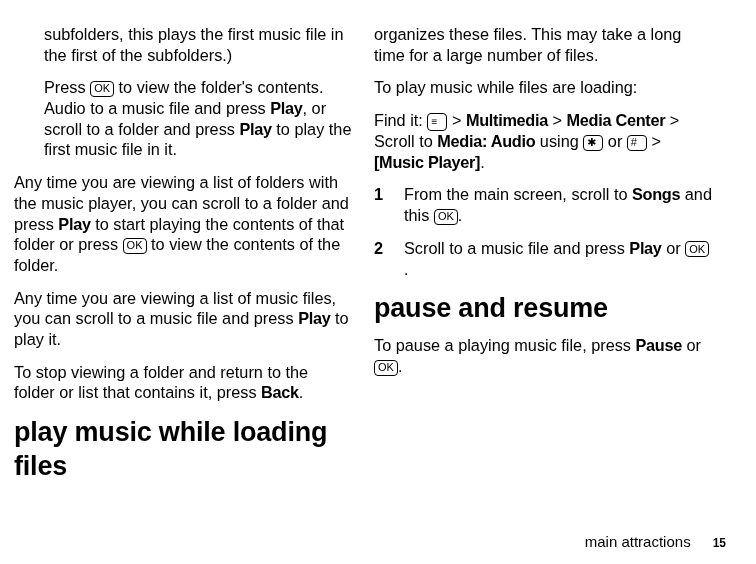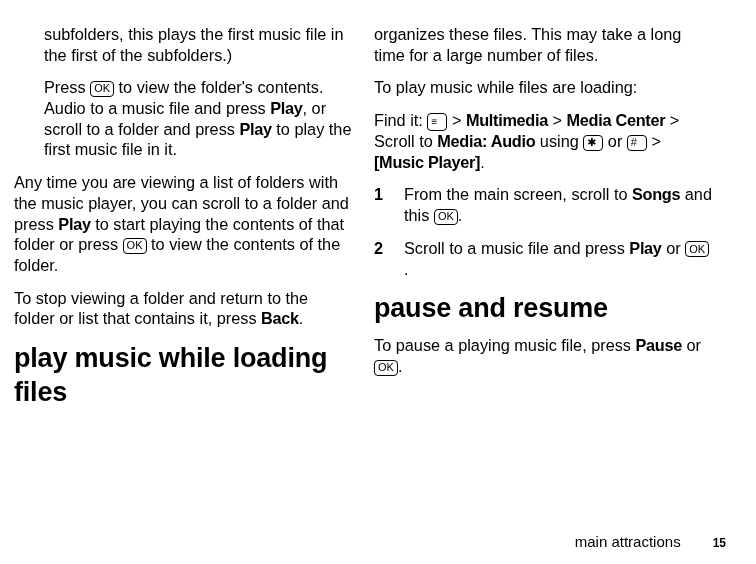--- a/index.html
+++ b/index.html
@@ -55,21 +55,21 @@
   .ol-item { display: flex; margin-bottom: 12px; }
   .ol-num { font-weight: 700; width: 30px; flex-shrink: 0; }
   .ol-body { flex: 1; }
   .footer {
     position: absolute;
     bottom: 14px;
     right: 30px;
     font-size: 15px;
     display: flex;
     align-items: baseline;
-    gap: 32px;
+    gap: 22px;
   }
   .footer .section { }
   .footer .pagenum { font-weight: 700; font-size: 12px; }
 </style>
 </head>
 <body>
 
 <div class="columns">
   <div class="col">
 
@@ -78,20 +78,23 @@
     </div>
 
     <div class="para indent">
       <span>Press </span><span class="key">OK</span><span> to view the folder's contents. Audio to a music file and press </span><span class="cond">Play</span><span>, or scroll to a folder and press </span><span class="cond">Play</span><span> to play the first music file in it.</span>
     </div>
 
     <div class="para">
       <span>Any time you are viewing a list of folders with the music player, you can scroll to a folder and press </span><span class="cond">Play</span><span> to start playing the contents of that folder or press </span><span class="key">OK</span><span> to view the contents of the folder.</span>
     </div>
 
+    <div class="para">
+      <span>Any time you are viewing a list of music files, you can scroll to a music file and press </span><span class="cond">Play</span><span> to play it.</span>
+    </div>
 
     <div class="para">
       <span>To stop viewing a folder and return to the folder or list that contains it, press </span><span class="cond">Back</span><span>.</span>
     </div>
 
     <div class="h2">play music while loading files</div>
 
 
   </div>
 

